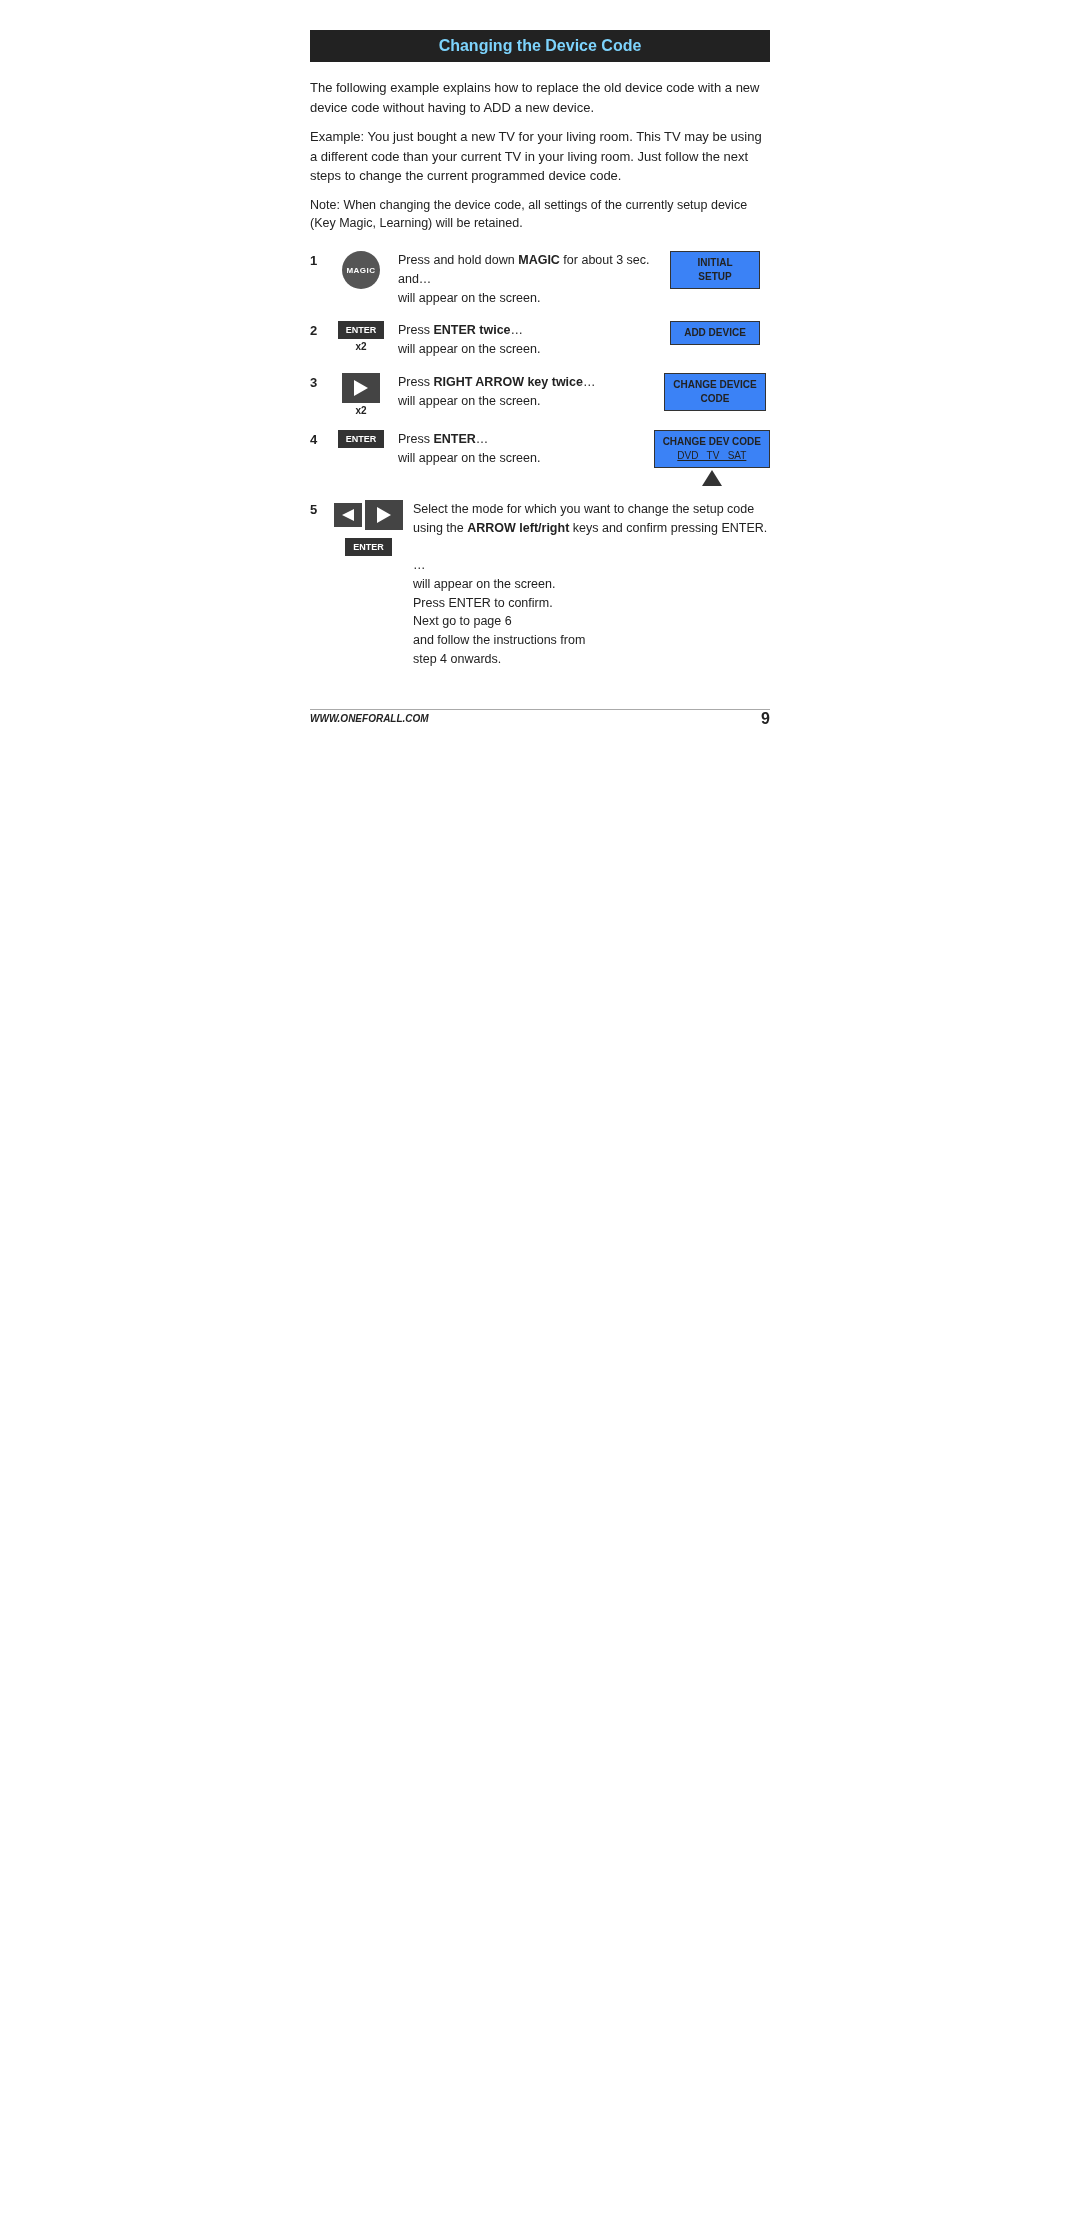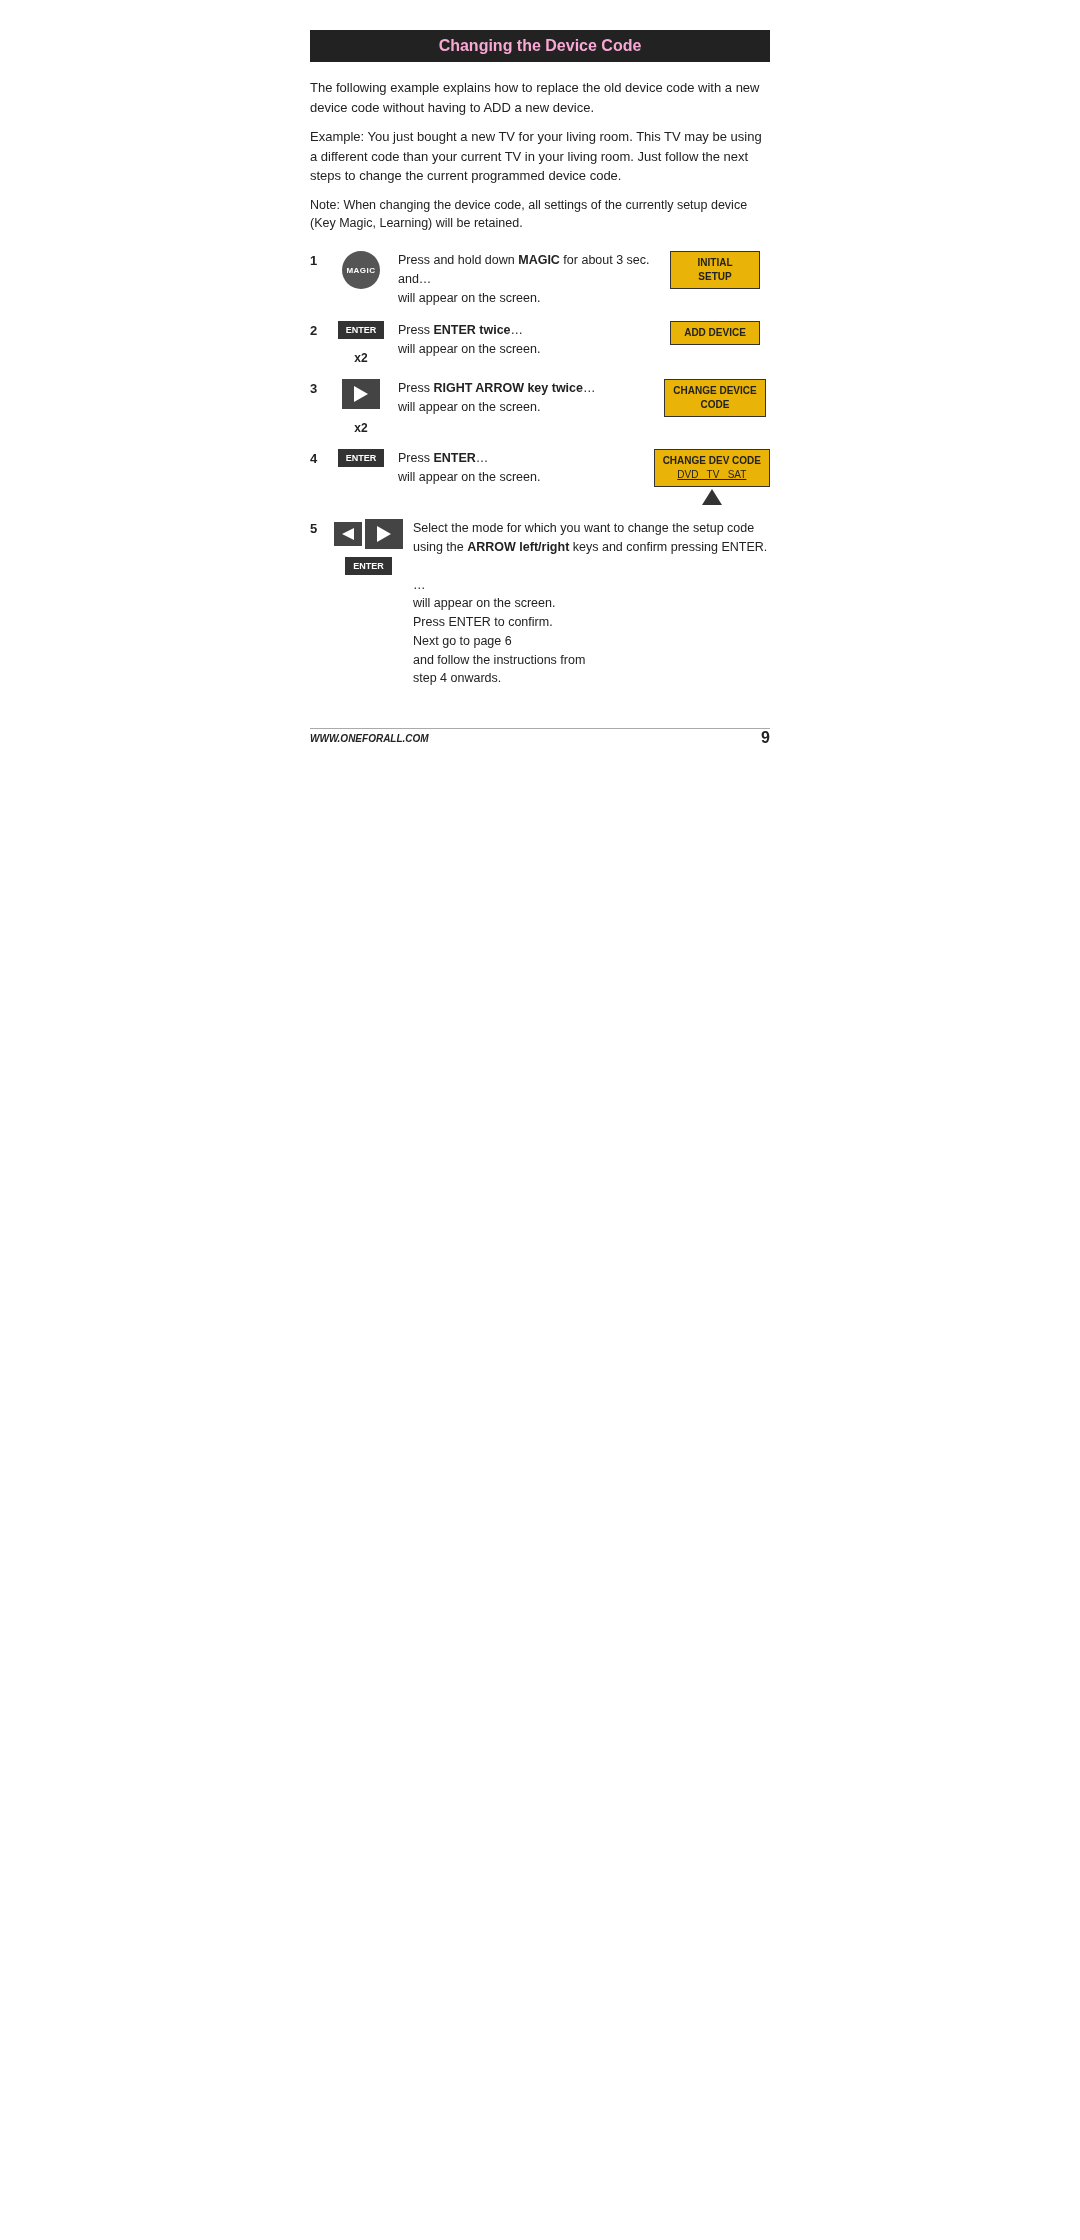--- a/index.html
+++ b/index.html
@@ -8,21 +8,21 @@
       font-family: Arial, Helvetica, sans-serif;
       font-size: 13px;
       color: #222;
       width: 540px;
       margin: 0 auto;
       padding: 30px 40px 20px 40px;
     }
 
     .page-title-bar {
       background: #222;
-      color: #f9a8d4;
+      color: #7dd3fc;
       text-align: center;
       font-size: 16px;
       font-weight: bold;
       padding: 7px 10px;
       margin-bottom: 16px;
     }
 
     .intro-text {
       font-size: 13px;
       line-height: 1.5;
@@ -99,22 +99,22 @@
       font-size: 9px;
       font-weight: bold;
       padding: 4px 8px;
       border: none;
       min-width: 44px;
       text-align: center;
     }
 
     .x2-label {
       font-weight: bold;
-      font-size: 12px;
-      margin-top: 10px;
+      font-size: 10px;
+      margin-top: 0;
     }
 
     
     .arrow-right-btn {
       width: 38px;
       height: 30px;
       background: #444;
       display: flex;
       align-items: center;
       justify-content: center;
@@ -137,21 +137,21 @@
 
     .arrow-left-icon {
       border-top: 6px solid transparent;
       border-bottom: 6px solid transparent;
       border-right: 12px solid #fff;
     }
 
     
     .screen-box {
       border: 1.5px solid #333;
-      background: #eab308;
+      background: #3b82f6;
       text-align: center;
       font-size: 10px;
       padding: 4px 8px;
       min-width: 90px;
       line-height: 1.4;
     }
 
     .screen-box-title {
       font-weight: bold;
       font-size: 10px;

